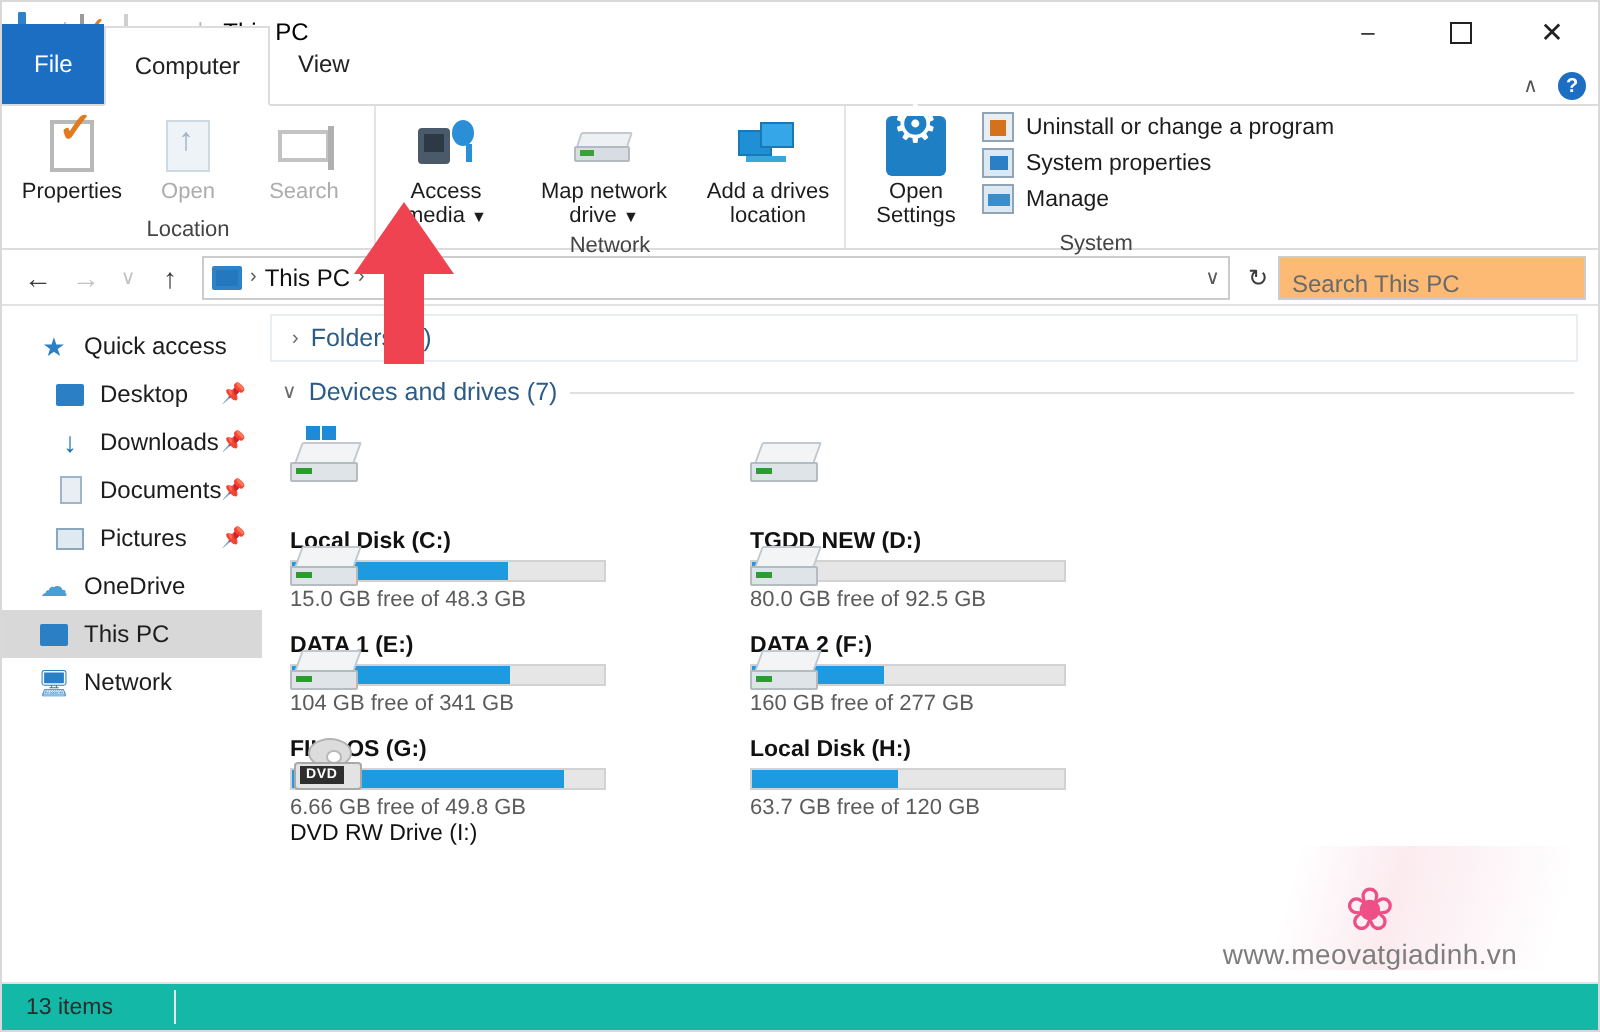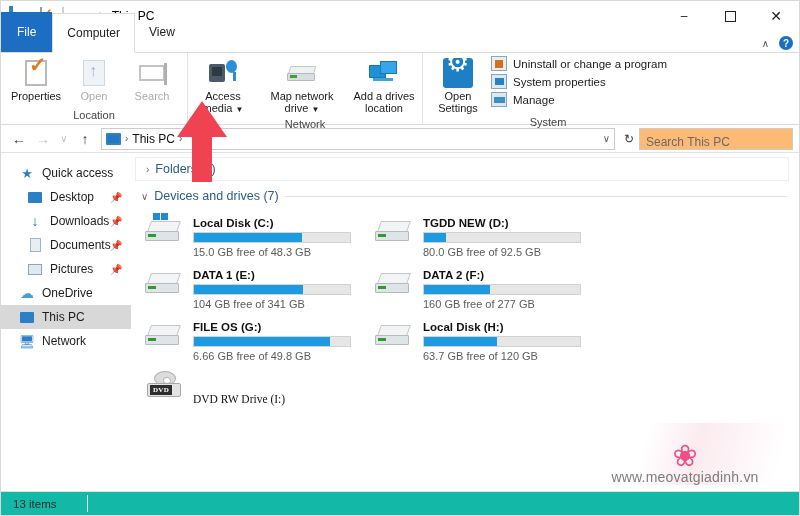--- a/index.html
+++ b/index.html
@@ -211,23 +211,23 @@
   .group-head {
     display: flex; align-items: center; gap: 6px; height: 22px; padding-left: 10px;
   }
   .group-head .chev { font-size: 10px; color: #6a6a6a; }
   .group-head .ghead-txt { font-size: 12.5px; color: #2c5c86; white-space: nowrap; }
   .group-head .gline { flex: 1; height: 1px; background: #e0e0e0; margin-right: 12px; }
   .folders-row { border: 1px solid #e8eef4; margin: 0 10px 0 4px; }
 
   .drives { display: flex; flex-wrap: wrap; padding: 6px 0 0 14px; }
   .drive {
-    width: 230px; height: 48px; display: flex; align-items: flex-start; gap: 8px; margin-bottom: 4px;
-  }
-  .drive.dvd { align-items: flex-end; height: 36px; font-family: Liberation Serif, serif; }
+    width: 230px; height: 48px; display: flex; align-items: flex-start; gap: 8px; margin-bottom: 4px; flex-direction: column;
+  }
+  .drive.dvd { align-items: flex-start; height: 36px; }
   .drive-icon { width: 40px; height: 40px; position: relative; flex-shrink: 0; }
   .d-top {
     position: absolute; left: 4px; top: 8px; width: 30px; height: 11px; background: #f2f4f6;
     border: 1px solid #c2c8cd; transform: skewX(-20deg); border-radius: 1px;
   }
   .d-bot {
     position: absolute; left: 0px; top: 18px; width: 34px; height: 10px; background: #dfe4e8;
     border: 1px solid #b5bbc1; border-radius: 1px;
   }
   .d-led { position: absolute; left: 3px; top: 21px; width: 8px; height: 3px; background: #2e9b2e; }

